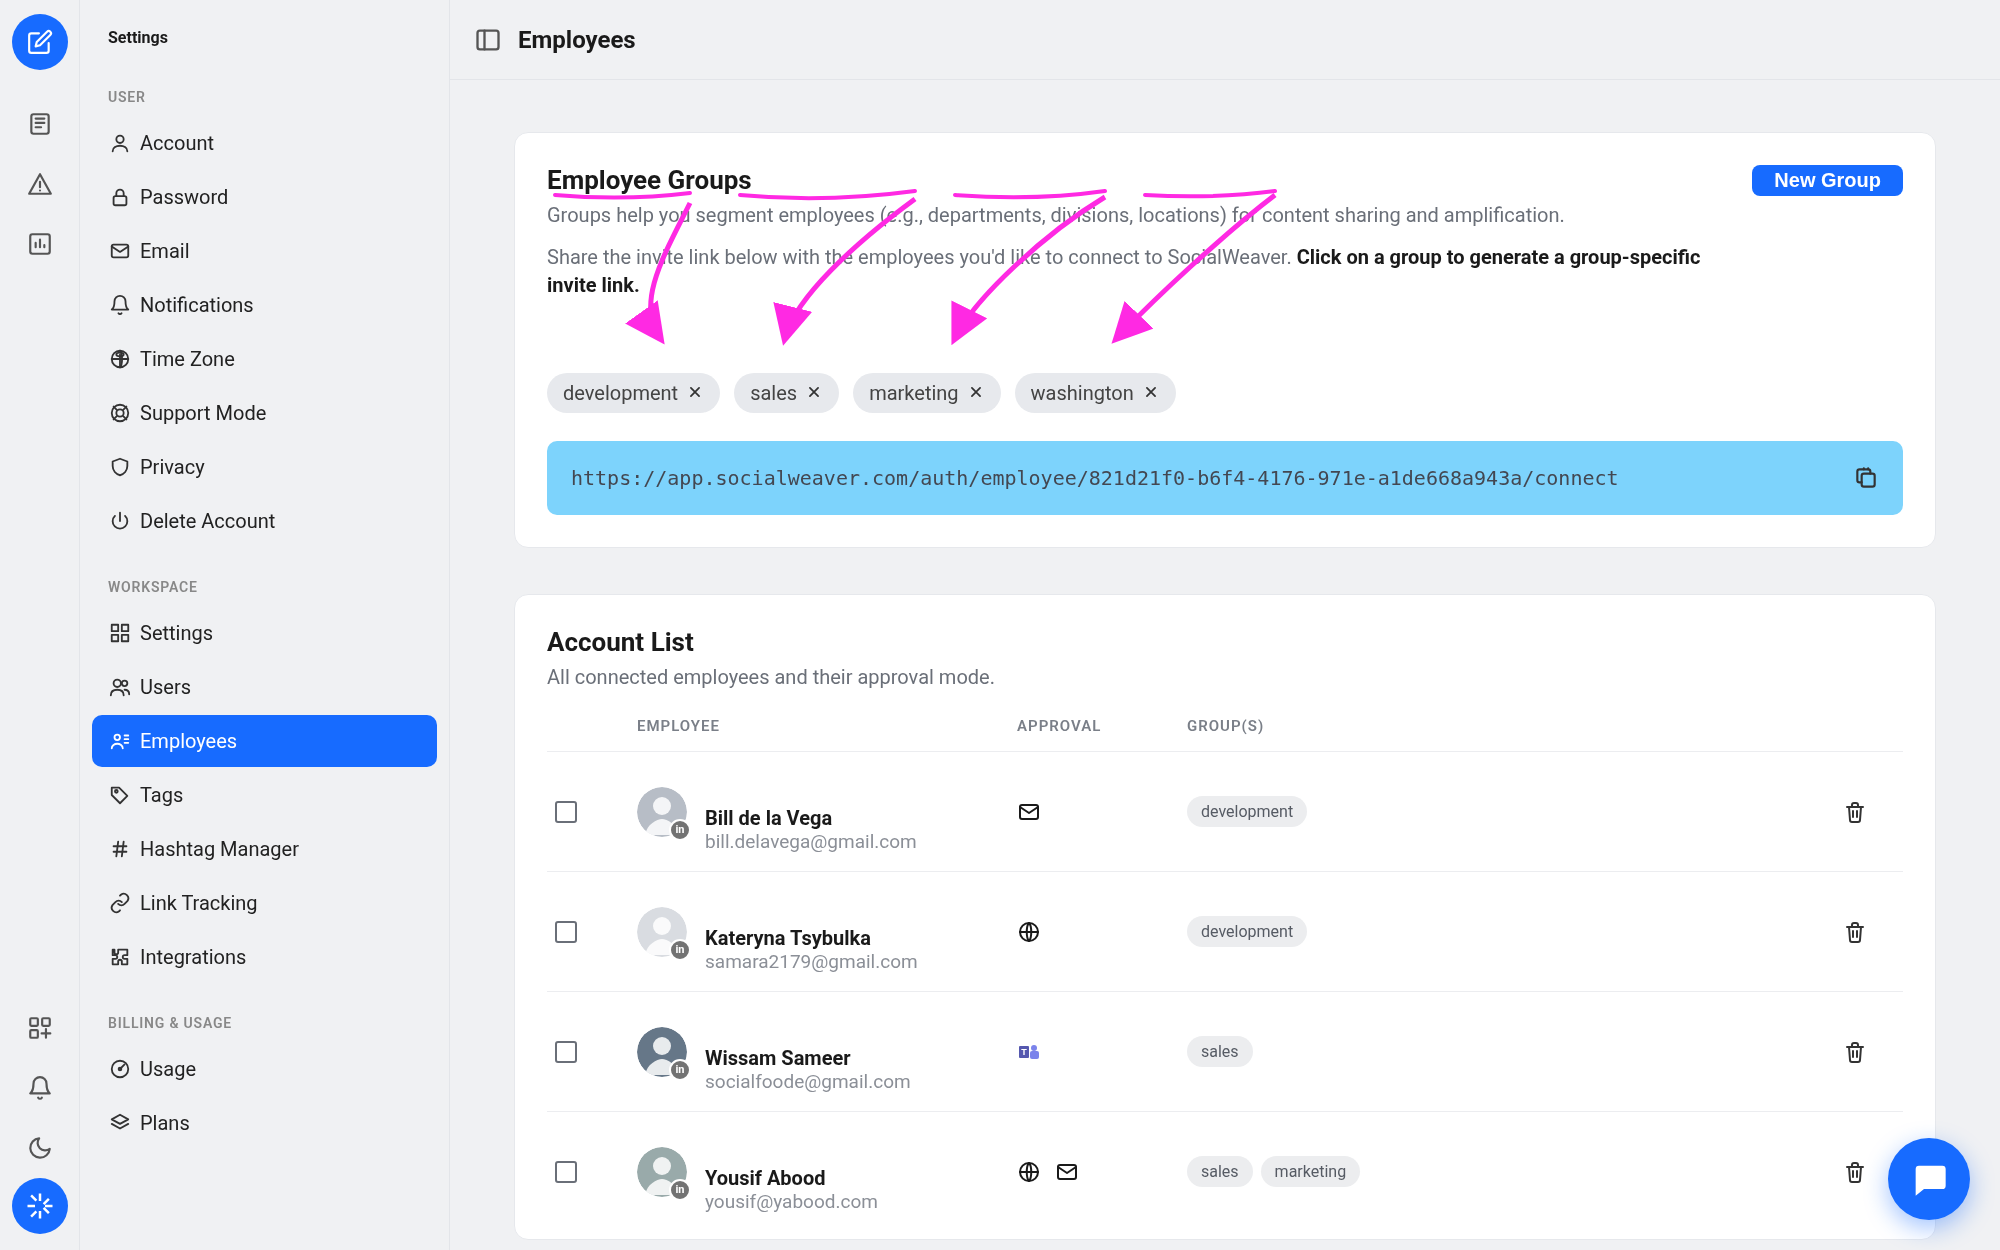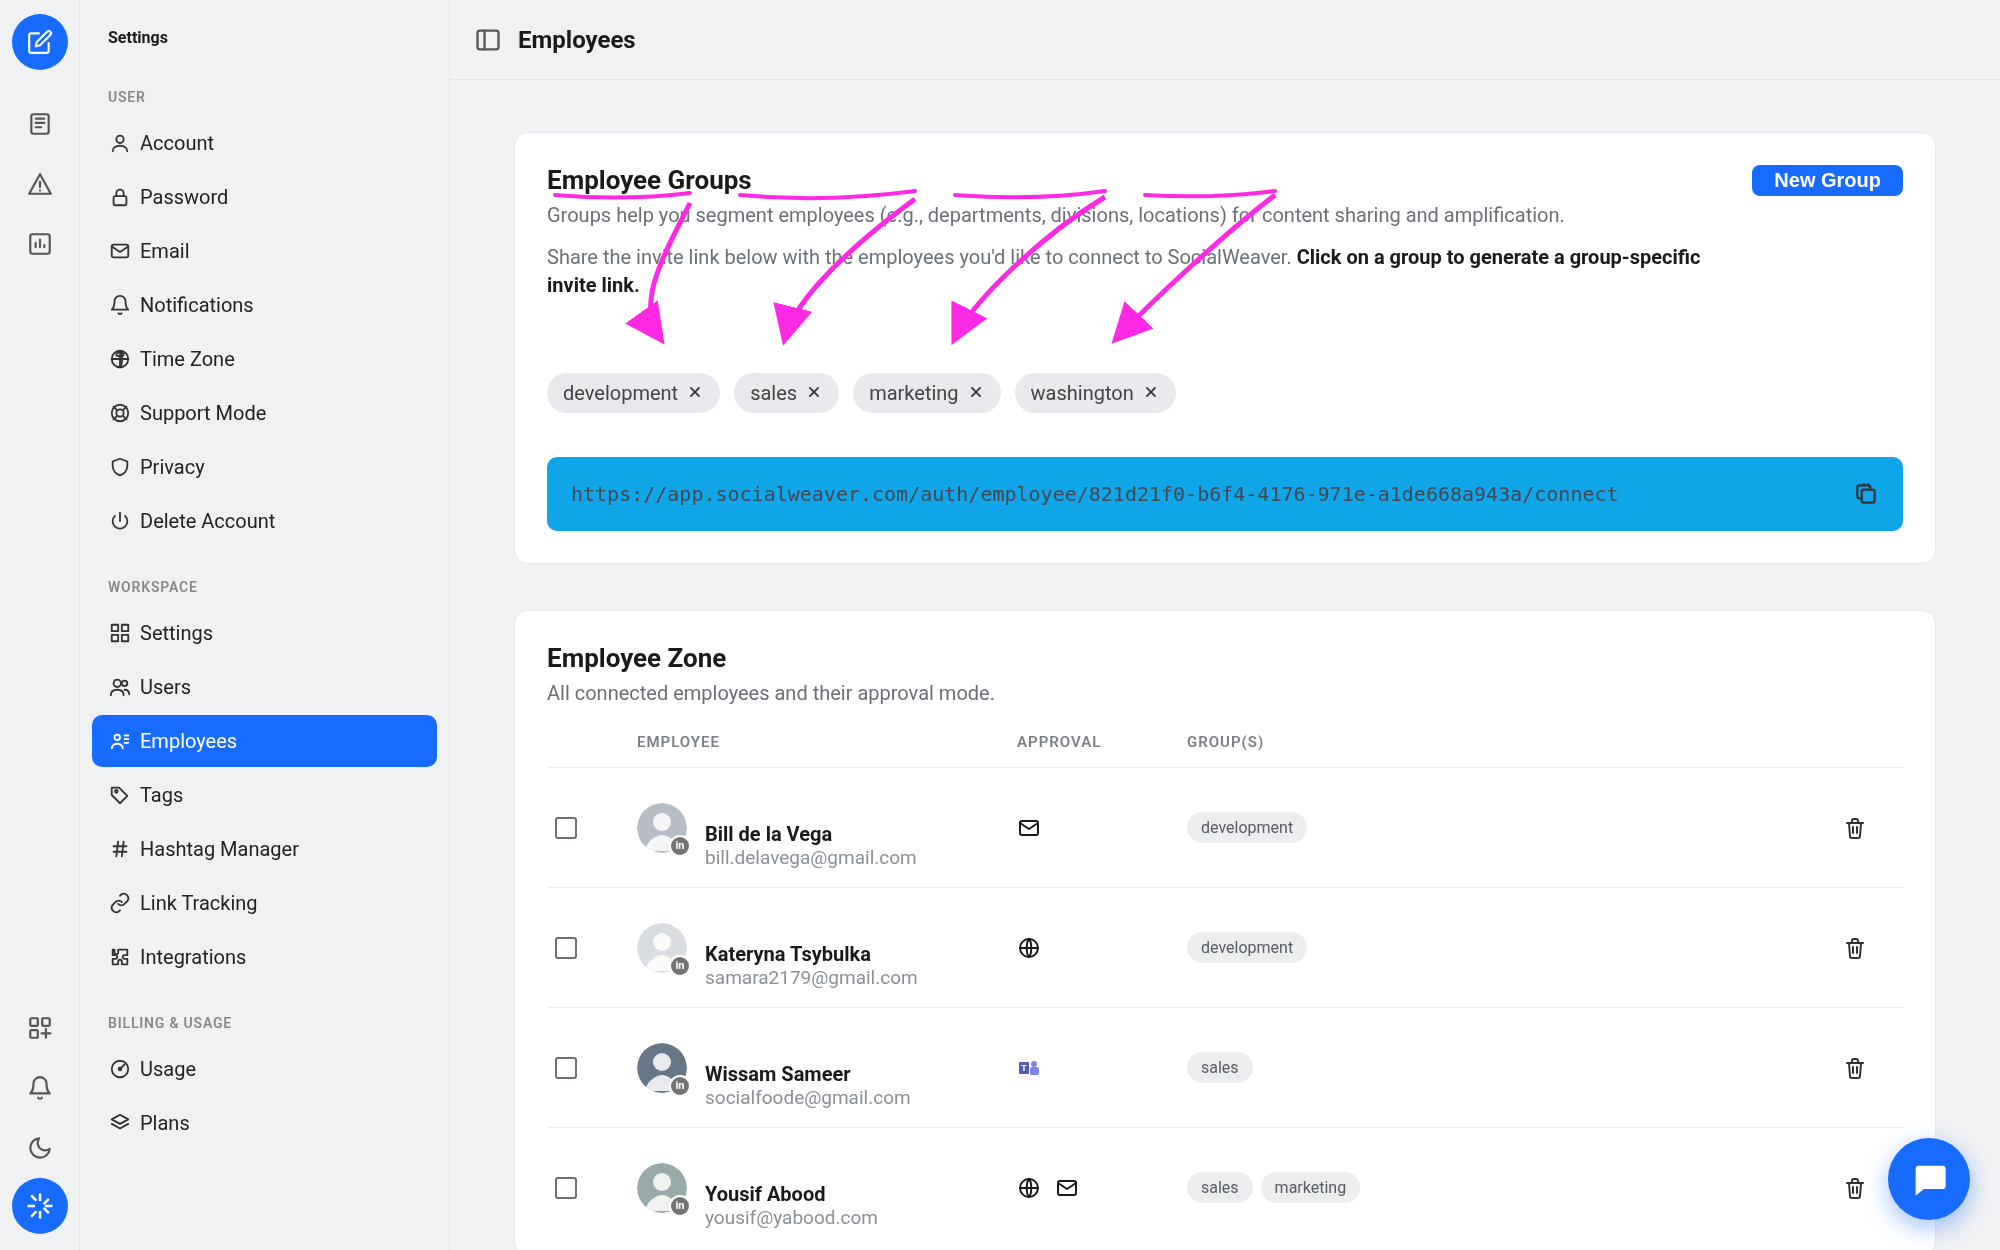--- a/index.html
+++ b/index.html
@@ -165,22 +165,22 @@
     font-size: 20px;
     cursor: pointer;
   }
   .chip .x {
     width: 16px; height: 16px;
     color: #333;
     cursor: pointer;
   }
 
   .invite-box {
-    margin-top: 44px;
-    background: #0ea5e9;
+    margin-top: 28px;
+    background: #7dd3fc;
     border-radius: 10px;
     padding: 24px 24px;
     display: flex;
     align-items: center;
     gap: 14px;
   }
   .invite-url {
     flex: 1;
     font-family: ui-monospace, "SF Mono", Menlo, Consolas, monospace;
     font-size: 20px;
@@ -575,21 +575,21 @@
         <path d="M630 62 Q700 66 760 58" stroke="#ff29e3" stroke-width="4" fill="none" stroke-linecap="round"></path>
 
         <path d="M175 70 C 150 120, 120 170, 145 205" stroke="#ff29e3" stroke-width="5" fill="none" marker-end="url(#ah)"></path>
         <path d="M400 66 C 340 110, 280 165, 270 205" stroke="#ff29e3" stroke-width="5" fill="none" marker-end="url(#ah)"></path>
         <path d="M590 64 C 530 100, 460 165, 440 205" stroke="#ff29e3" stroke-width="5" fill="none" marker-end="url(#ah)"></path>
         <path d="M760 62 C 710 100, 640 165, 602 205" stroke="#ff29e3" stroke-width="5" fill="none" marker-end="url(#ah)"></path>
       </svg>
     </div>
 
     <div class="card" style="padding-bottom:8px">
-      <h3>Employee Zone</h3>
+      <h3>Account List</h3>
       <p class="muted">All connected employees and their approval mode.</p>
 
       <div class="list-header">
         <span></span>
         <span class="col-emp">EMPLOYEE</span>
         <span>APPROVAL</span>
         <span>GROUP(S)</span>
         <span></span>
       </div>
 

